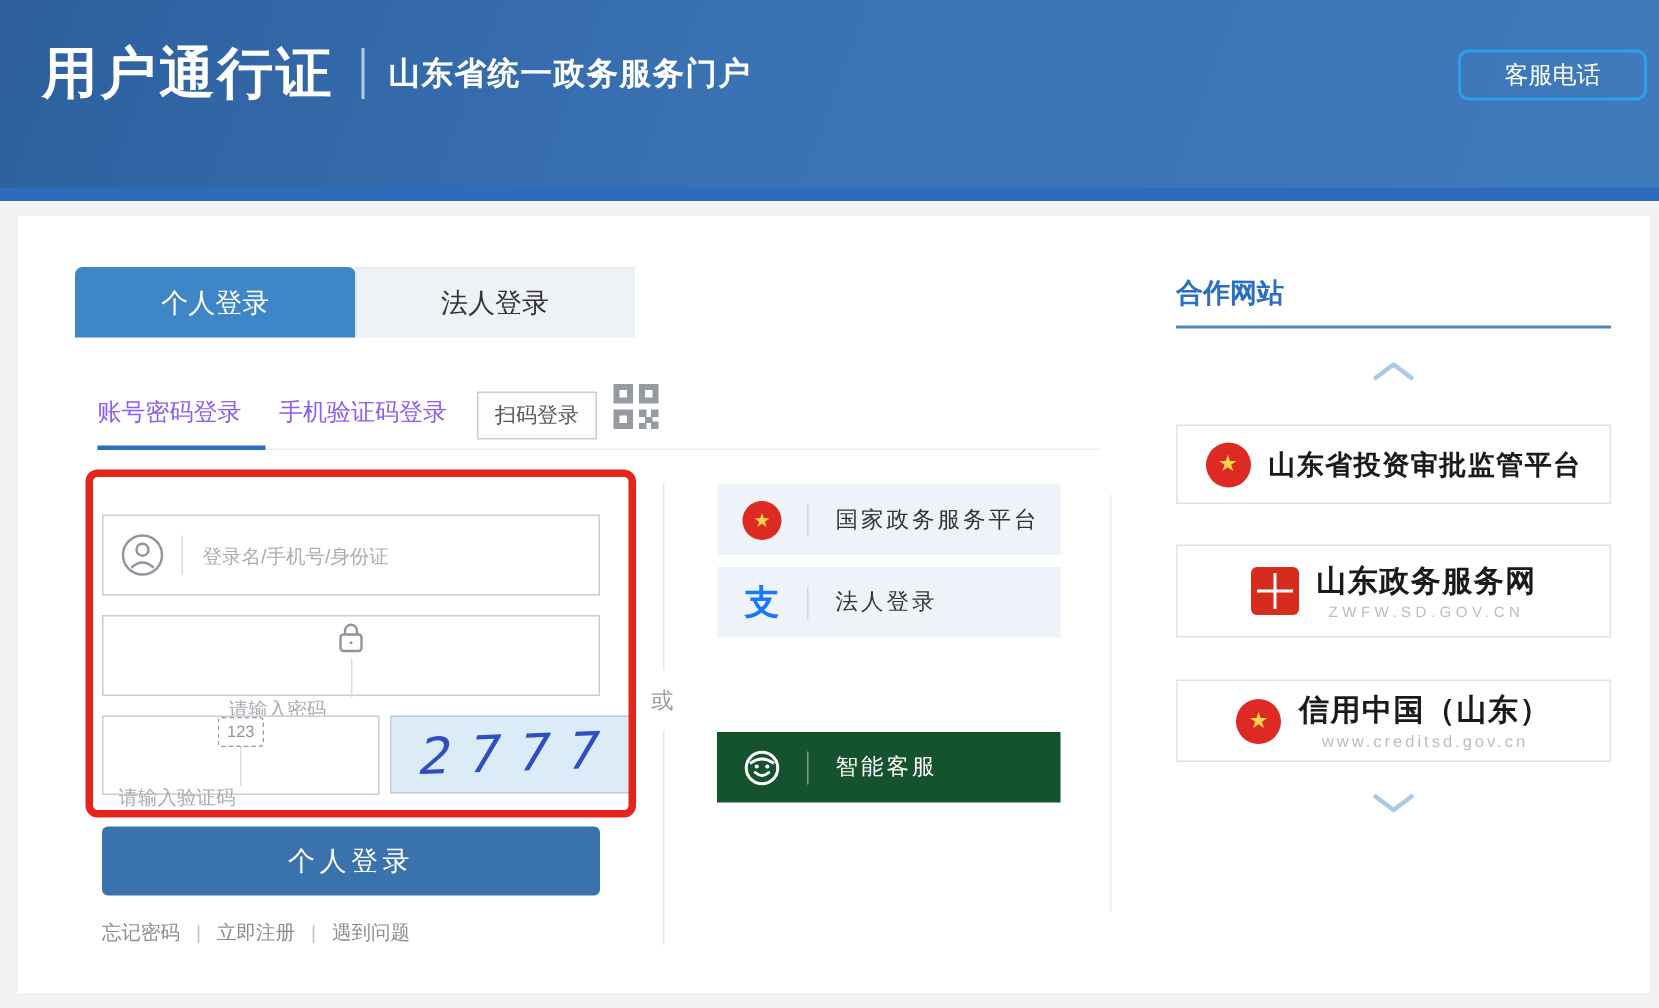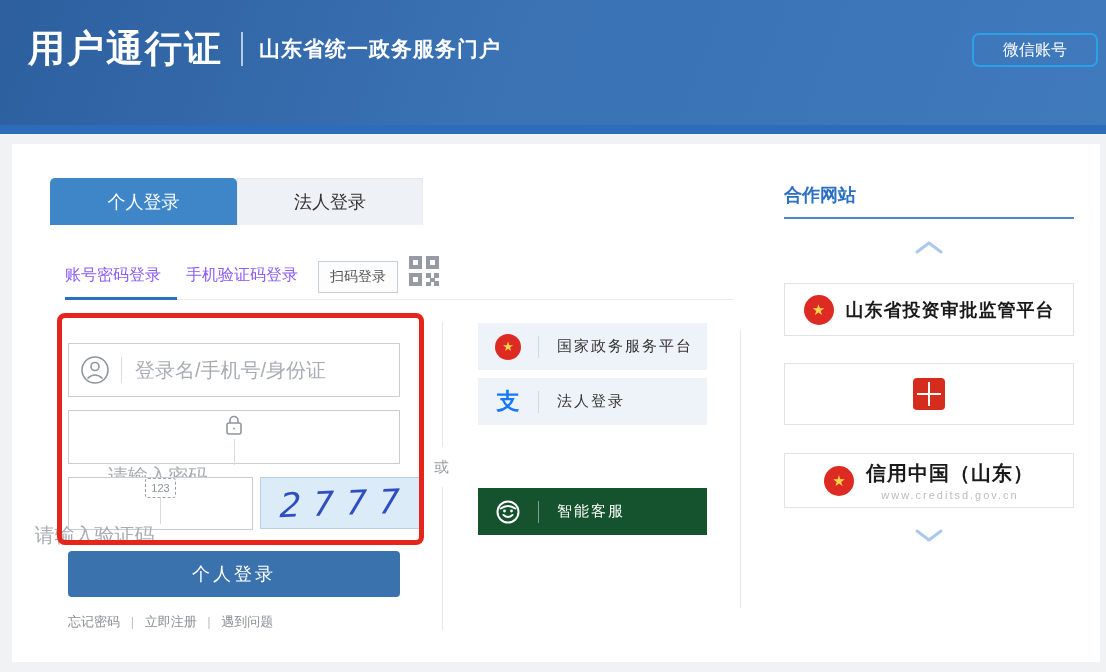--- a/index.html
+++ b/index.html
@@ -43,21 +43,21 @@
              border:5px solid #e5251c; border-radius:8px; pointer-events:none; }
 
   
   .field { position:absolute; left:68px; width:332px; height:54px; border:1px solid #c9ccd1; background:#fff;
            display:flex; align-items:center; }
   .field-user { top:343px; }
   .field-pass { top:410px;flex-direction:column; }
   .field-code { top:477px; width:185px; height:53px;flex-direction:column; }
   .field-iconbox { width:52px; display:flex; align-items:center; justify-content:center; flex:0 0 auto; }
   .field-divider { width:1px; height:26px; background:#d8dbdf; flex:0 0 auto; }
-  .field input { flex:1; border:none; outline:none; font-size:20px; color:#333; padding:0 0 0 13px;
+  .field input { flex:1; border:none; outline:none; font-size:13px; color:#333; padding:0 0 0 13px;
                  font-family:"Liberation Sans",sans-serif; background:transparent; min-width:0; }
   .field input::placeholder { color:#a9adb3; }
   .badge-123 { width:31px; height:20px; border:1px dashed #9aa1a9; border-radius:3px; font-size:11px;
                color:#8f959d; display:flex; align-items:center; justify-content:center; }
   .captcha { position:absolute; left:260px; top:477px; width:162px; height:52px; background:#dcebf8;
              border:1px solid #bccfe2; display:flex; align-items:center; justify-content:center; cursor:pointer; }
   .captcha span { font-size:34px; color:#2f4fc1; letter-spacing:11px; padding-left:8px;
                   transform:skewX(-14deg) rotate(-2deg); font-family:"DejaVu Sans",sans-serif; }
   .submit-btn { position:absolute; left:68px; top:551px; width:332px; height:46px; background:#3a72ae;
                 border:none; border-radius:4px; color:#fff; font-size:18px; letter-spacing:3px; cursor:pointer; }
@@ -120,21 +120,21 @@
 <body>
 
 <div class="page">
 
   <div class="header">
     <div class="brand-row">
       <div class="brand-title">用户通行证</div>
       <div class="brand-sep"></div>
       <div class="brand-sub">山东省统一政务服务门户</div>
     </div>
-    <div class="help-btn">微信账号</div>
+    <div class="help-btn">客服电话</div>
     <div class="header-strip"></div>
   </div>
 
   <div class="panel"></div>
 
   <div class="tab tab-personal">个人登录</div>
   <div class="tab tab-legal">法人登录</div>
 
   <div class="method-line"></div>
   <div class="method method-pwd">账号密码登录</div>
@@ -243,20 +243,24 @@
     <polyline points="3,12 15,3 27,12" fill="none" stroke="#aac9e8" stroke-width="3" stroke-linecap="round" stroke-linejoin="round"></polyline>
   </svg>
 
   <div class="card card1">
     <div class="emblem">★</div>
     <div class="card-title1">山东省投资审批监管平台</div>
   </div>
 
   <div class="card card2">
     <div class="seal"></div>
+    <div class="card-col">
+      <div class="card-title">山东政务服务网</div>
+      <div class="card-sub">ZWFW.SD.GOV.CN</div>
+    </div>
   </div>
 
   <div class="card card3">
     <div class="emblem">★</div>
     <div class="card-col">
       <div class="card-title">信用中国（山东）</div>
       <div class="card-sub" style="letter-spacing:2px; font-size:11px;">www.creditsd.gov.cn</div>
     </div>
   </div>
 

